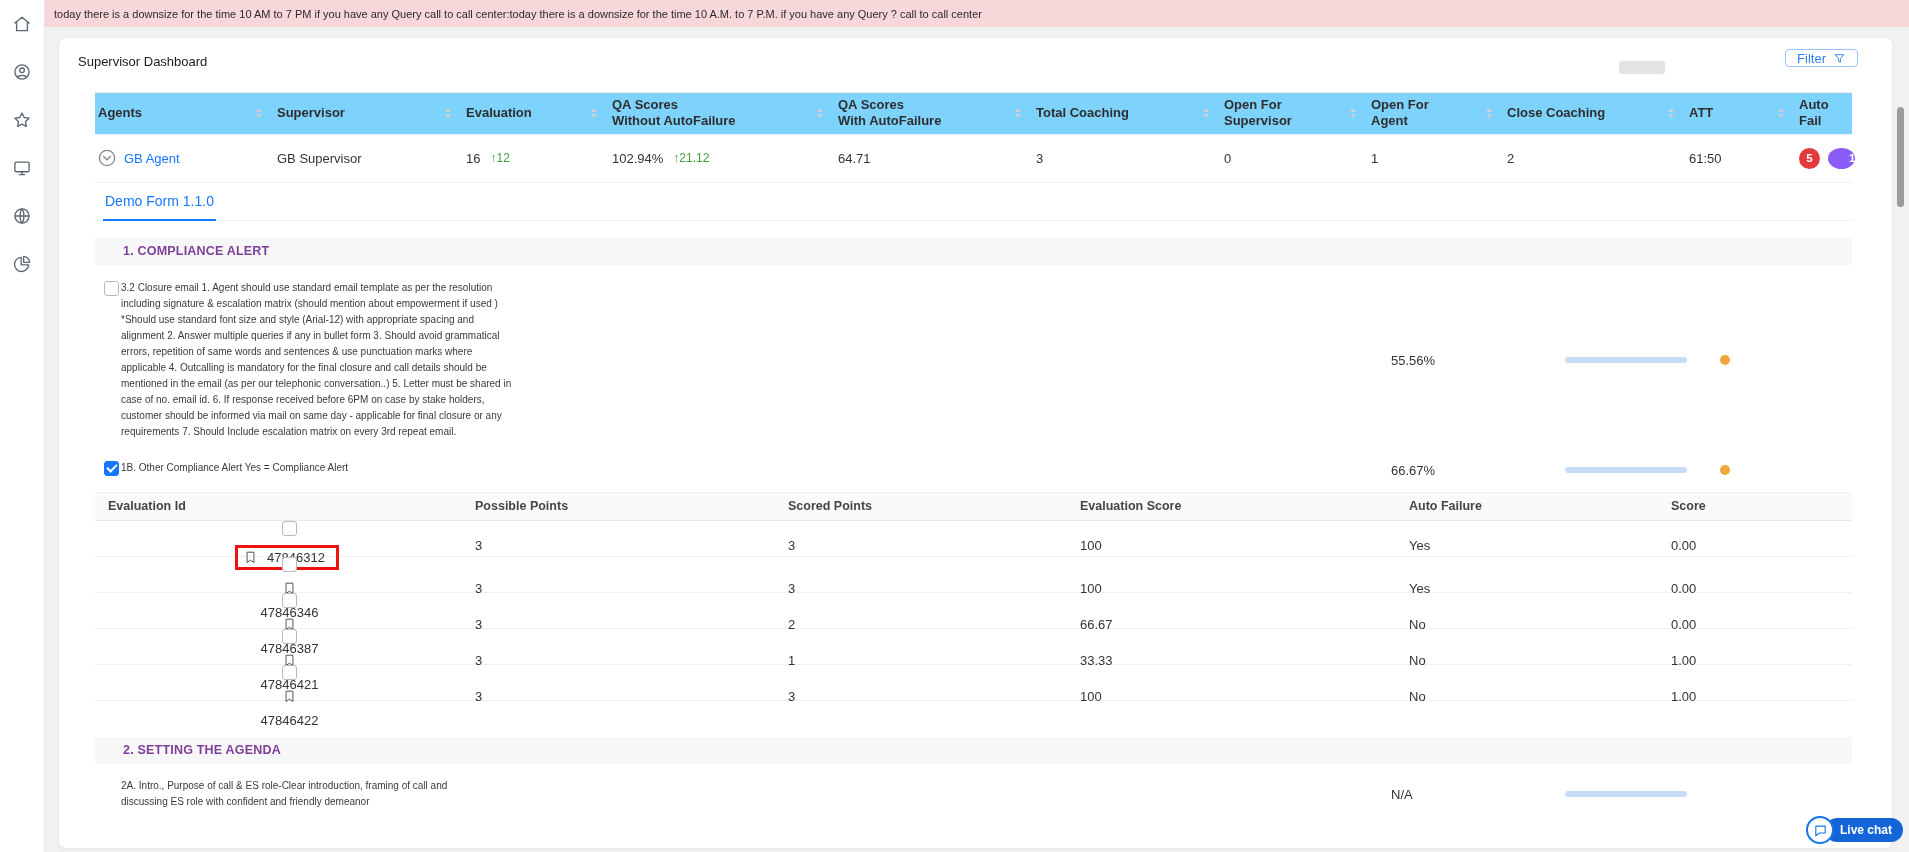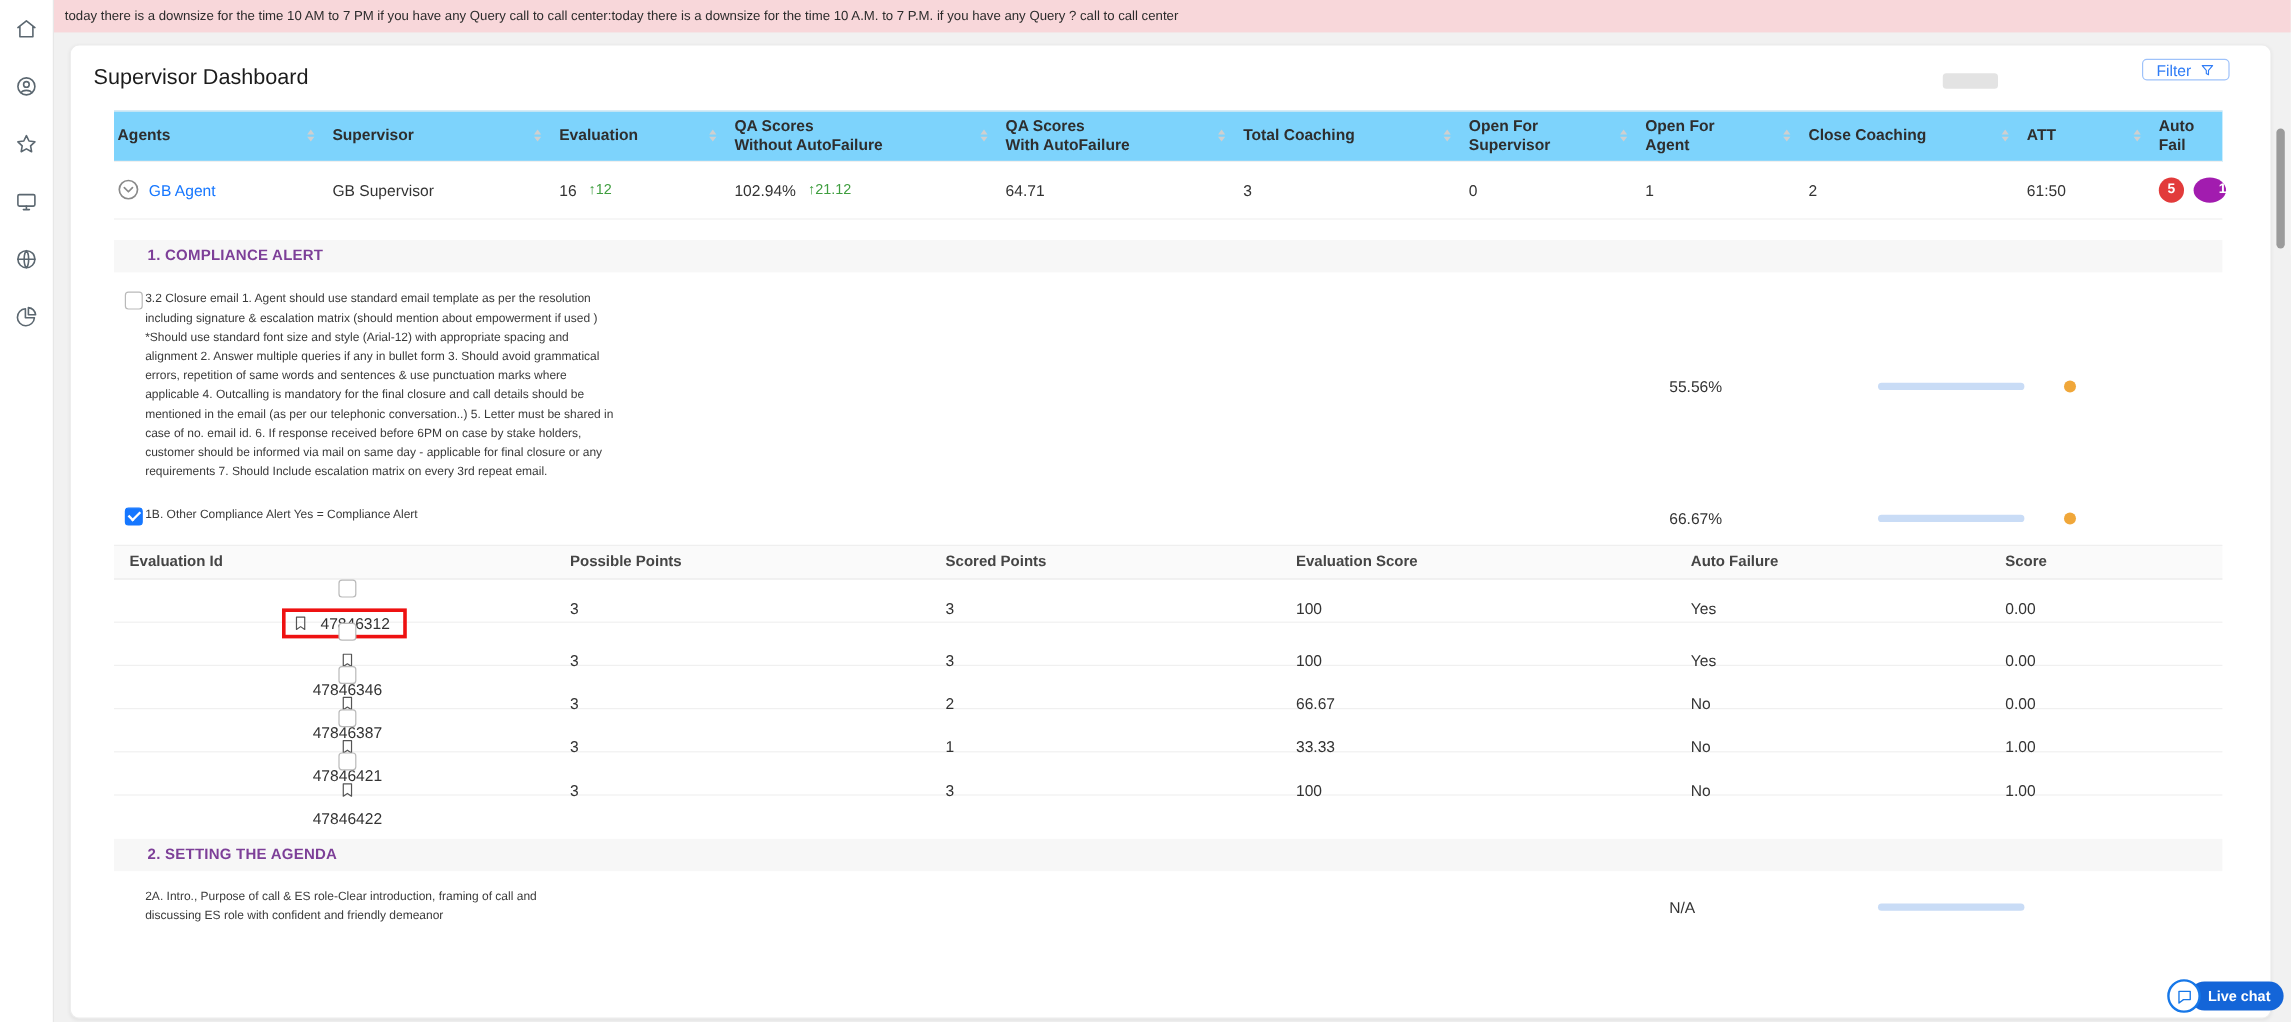--- a/index.html
+++ b/index.html
@@ -26,21 +26,21 @@
     background:#f8d7da; display:flex; align-items:center; z-index:4;
   }
   .banner-text { font-size:11px; color:#2b2b2b; padding-left:9px; white-space:nowrap; }
   
   .card {
     position:absolute; left:58px; top:37px; width:1835px; height:812px;
     background:#fff; border:1px solid #ececec; border-radius:8px;
     box-shadow:0 1px 3px rgba(0,0,0,.05); overflow:hidden; z-index:3;
   }
   .card-header { position:relative; height:54px; }
-  .page-title { position:absolute; left:19px; top:16px; font-size:18px; font-weight:500; color:#1c1c1c; }
+  .page-title { position:absolute; left:19px; top:16px; font-size:13px; font-weight:500; color:#1c1c1c; }
   .placeholder-pill { position:absolute; left:1560px; top:23px; width:46px; height:13px; background:#e3e3e3; border-radius:3px; }
   .filter-btn {
     position:absolute; right:34px; top:11px; height:18px;
     display:inline-flex; align-items:center; gap:7px; padding:0 11px;
     background:#fff; border:1px solid #9ec2fa; border-radius:4px;
     color:#2f7cf6; font-size:13px; cursor:pointer; font-family:inherit;
   }
   .filter-btn svg { width:13px; height:13px; stroke:#2f7cf6; fill:none; stroke-width:1.7; stroke-linejoin:round; }
   
   .agents-table { margin:0 40px 0 36px; }
@@ -56,21 +56,21 @@
   .cd { width:0; height:0; border-left:3.5px solid transparent; border-right:3.5px solid transparent; border-top:4.5px solid #cfcfcf; }
   .t-row { height:48px; align-items:center; border-bottom:1px solid #f0f0f0; font-size:13px; color:#333; }
   .td { padding-left:3px; display:flex; align-items:center; gap:8px; }
   .expand-icon { width:18px; height:18px; display:inline-flex; cursor:pointer; }
   .expand-icon svg { width:18px; height:18px; stroke:#8a8a8a; fill:none; stroke-width:1.4; stroke-linecap:round; stroke-linejoin:round; }
   .agent-link { color:#1677ff; cursor:pointer; text-decoration:none; }
   .delta { color:#3f9e3f; font-size:12px; margin-left:2px; }
   .delta::before { content:"\2191 "; }
   .badge { width:21px; height:21px; border-radius:50%; color:#fff; font-size:11.5px; font-weight:700; display:inline-flex; align-items:center; justify-content:center; cursor:pointer; }
   .badge.red { background:#e23b3b; }
-  .badge.green { background:#a21caf;padding-left:27px; }
+  .badge.green { background:#8b5cf6;padding-left:27px; }
   
   .tabs { position:relative; margin:0 40px 0 36px; height:38px; border-bottom:1px solid #f0f0f0; }
   .tab { position:absolute; left:8px; bottom:-1px; padding:9px 2px 10px; color:#1677ff; font-size:14px; border-bottom:2px solid #1677ff; cursor:pointer; }
   
   .panel { margin:0 40px 0 36px; }
   .section-title {
     margin-top:17px; height:27px; background:#f7f7f7;
     display:flex; align-items:center; padding-left:28px;
     color:#7d3f98; font-size:12.5px; font-weight:700; letter-spacing:.2px;
   }
@@ -320,20 +320,23 @@
       <div class="td">1</div>
       <div class="td">2</div>
       <div class="td">61:50</div>
       <div class="td">
         <span class="badge red">5</span>
         <span class="badge green">11</span>
       </div>
     </div>
   </div>
 
+  <div class="tabs">
+    <span class="tab">Demo Form 1.1.0</span>
+  </div>
 
   <div class="panel">
 
     <div class="section-title">1. COMPLIANCE ALERT</div>
 
     <div class="item first">
       <span class="checkbox"></span>
       <div class="item-text">3.2 Closure email 1. Agent should use standard email template as per the resolution including signature &amp; escalation matrix (should mention about empowerment if used ) *Should use standard font size and style (Arial-12) with appropriate spacing and alignment 2. Answer multiple queries if any in bullet form 3. Should avoid grammatical errors, repetition of same words and sentences &amp; use punctuation marks where applicable 4. Outcalling is mandatory for the final closure and call details should be mentioned in the email (as per our telephonic conversation..) 5. Letter must be shared in case of no. email id. 6. If response received before 6PM on case by stake holders, customer should be informed via mail on same day - applicable for final closure or any requirements 7. Should Include escalation matrix on every 3rd repeat email.</div>
       <span class="pct">55.56%</span>
       <span class="hbar"><span class="fill" style="width: 55.56%;"></span></span>

